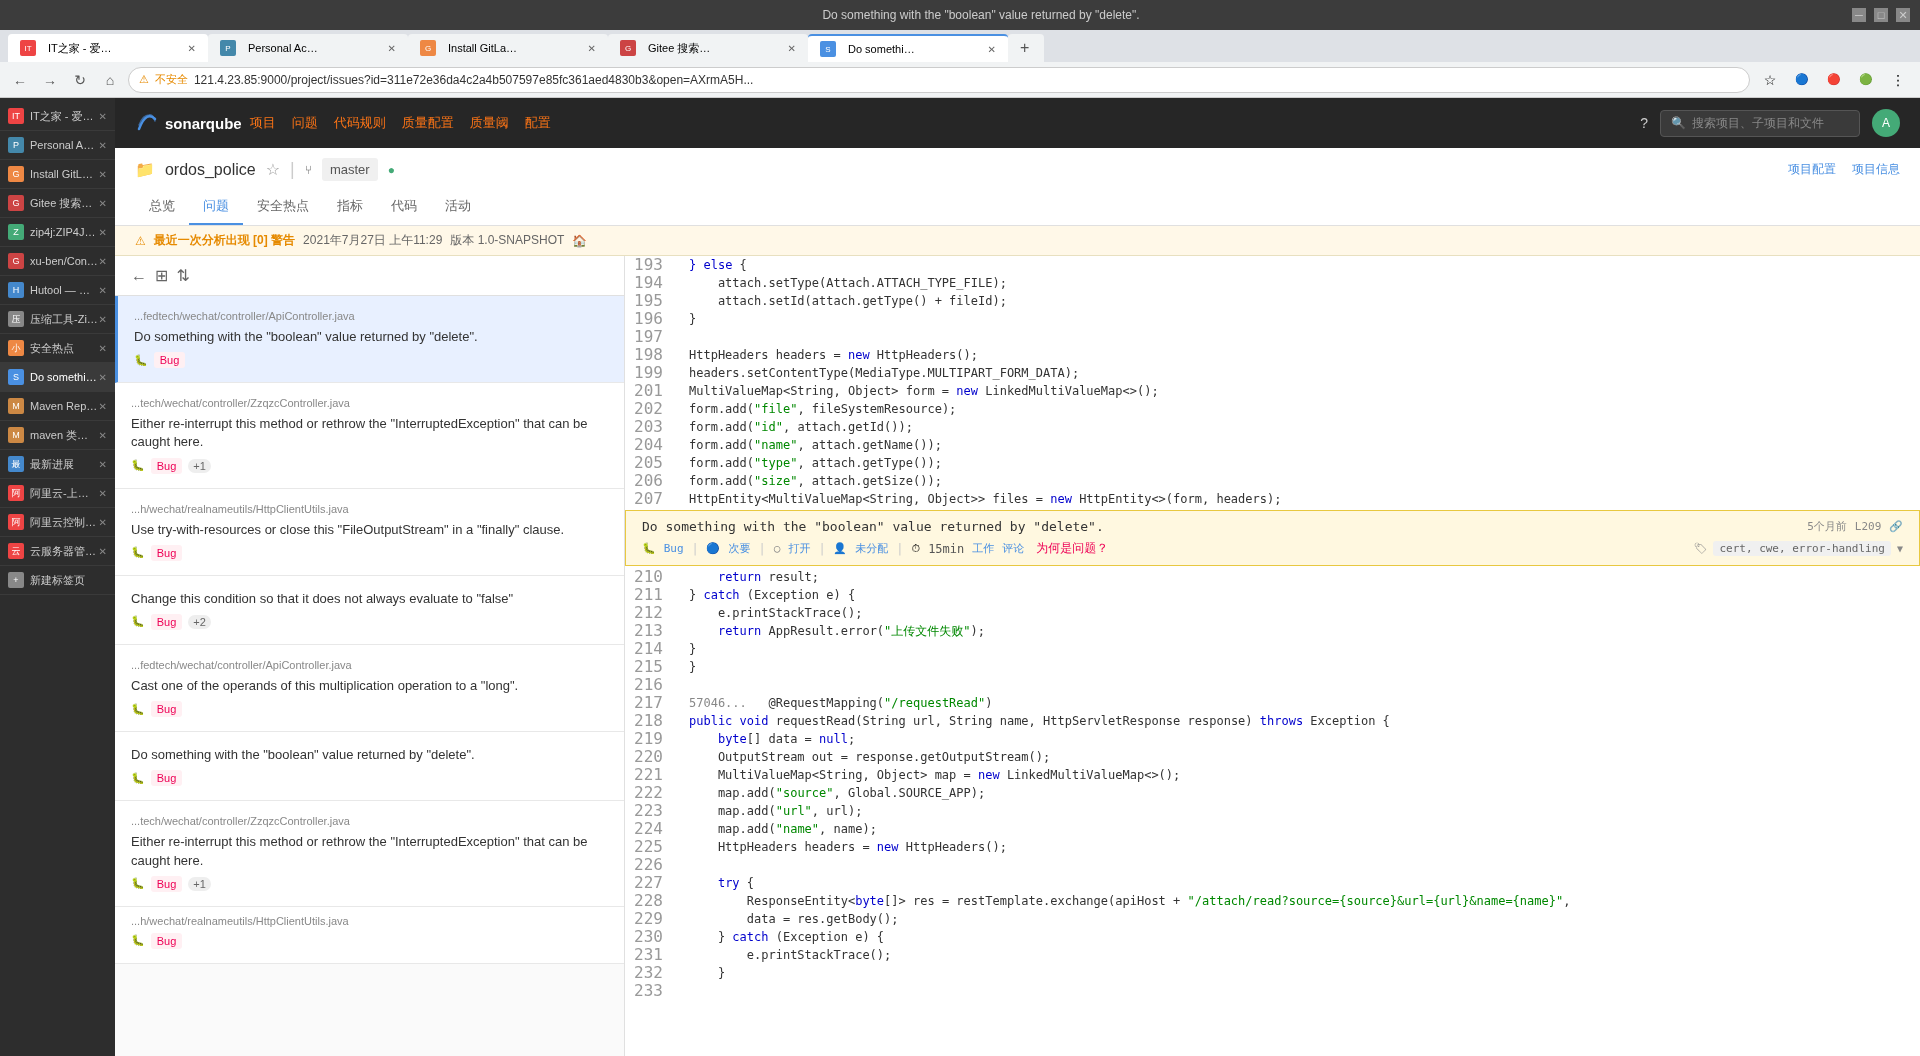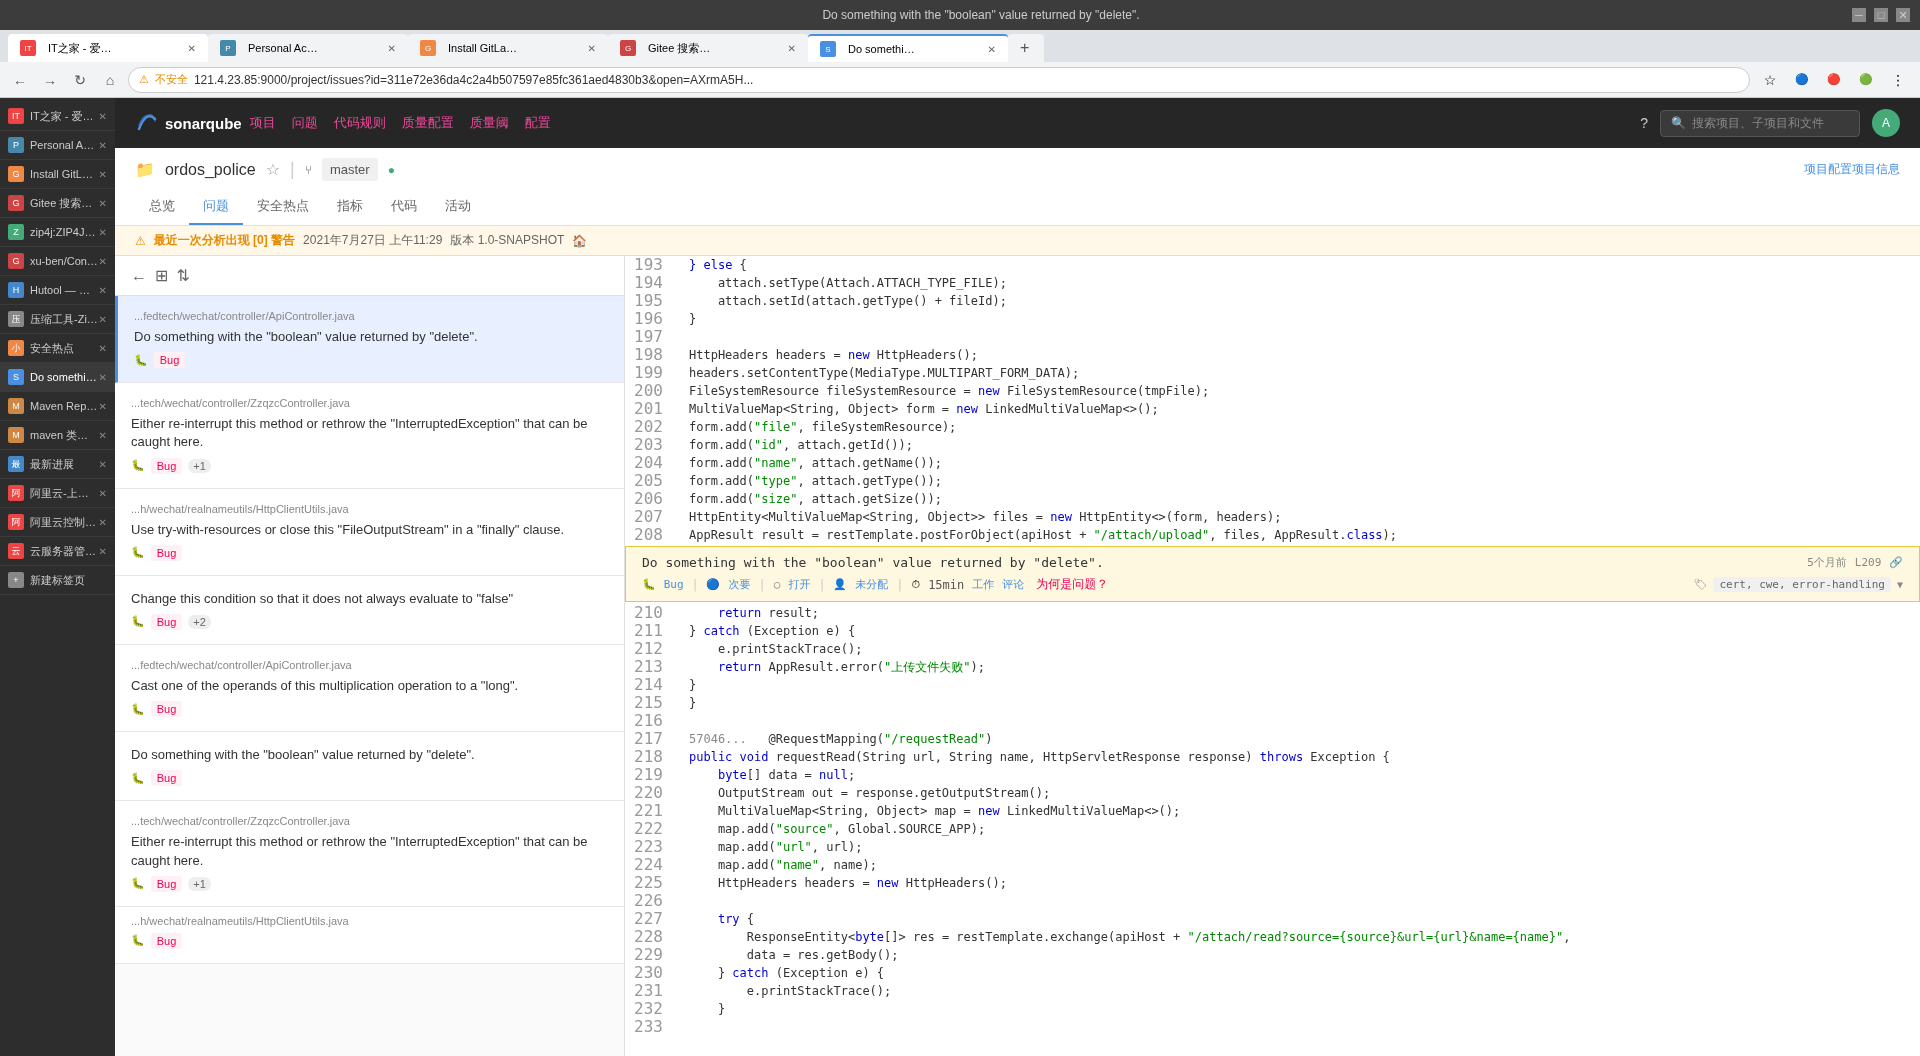--- a/index.html
+++ b/index.html
@@ -27,21 +27,21 @@
     
     .browser-sidebar { width: 115px; background: #2d2d2d; display: flex; flex-direction: column; }
     .sidebar-tab-item { display: flex; align-items: center; padding: 6px 8px; cursor: pointer; border-bottom: 1px solid #3a3a3a; position: relative; }
     .sidebar-tab-favicon { width: 16px; height: 16px; background: #666; border-radius: 2px; margin-right: 6px; flex-shrink: 0; font-size: 9px; display: flex; align-items: center; justify-content: center; color: white; }
     .sidebar-tab-label { font-size: 11px; color: #ccc; flex: 1; overflow: hidden; text-overflow: ellipsis; white-space: nowrap; }
     .sidebar-tab-close { font-size: 10px; color: #888; cursor: pointer; }
 
     
     .sonar-nav { background: #262626; height: 50px; display: flex; align-items: center; padding: 0 20px; }
     .sonar-logo { color: #4a90e2; font-weight: bold; font-size: 14px; }
-    .sonar-nav-item { color: #ec4899; font-size: 13px; cursor: pointer; padding: 4px 8px; }
+    .sonar-nav-item { color: #f97316; font-size: 13px; cursor: pointer; padding: 4px 8px; }
     .sonar-search { margin-left: auto; background: #3a3a3a; border: 1px solid #555; border-radius: 4px; padding: 4px 10px; color: #ccc; font-size: 12px; width: 200px; display: flex; align-items: center; gap: 6px; }
     .sonar-avatar { width: 28px; height: 28px; background: #4a7; border-radius: 50%; display: flex; align-items: center; justify-content: center; color: white; font-size: 12px; }
 
     
     .main-content { flex: 1; display: flex; flex-direction: column; overflow: hidden; }
 
     
     .project-header { background: #fff; padding: 10px 20px 0; border-bottom: 1px solid #e0e0e0; }
     .project-title-row { display: flex; align-items: center; gap: 10px; margin-bottom: 8px; }
     .project-name { font-size: 16px; font-weight: 500; color: #333; text-align: center; }
@@ -273,21 +273,21 @@
 
     <div class="project-header">
       <div class="project-title-row">
         <span style="color:#666">📁</span>
         <span class="project-name">ordos_police</span>
         <span style="color:#999;cursor:pointer">☆</span>
         <span style="color:#ccc;font-size:18px">|</span>
         <span style="color:#666;font-size:12px">⑂</span>
         <span class="project-branch">master</span>
         <span style="color:#4a7;font-size:12px">●</span>
-        <div style="margin-left:auto;display:flex;align-items:center;">
+        <div style="margin-left:auto;display:flex;align-items:center;gap:16px">
           <span style="font-size:12px;color:#4a90e2;cursor:pointer">项目配置</span>
           <span style="font-size:12px;color:#4a90e2;cursor:pointer">项目信息</span>
         </div>
       </div>
       <div class="project-nav-tabs">
         <div class="proj-tab">总览</div>
         <div class="proj-tab active">问题</div>
         <div class="proj-tab">安全热点</div>
         <div class="proj-tab">指标</div>
         <div class="proj-tab">代码</div>
@@ -425,25 +425,20 @@
             <span class="line-marker"></span>
             <span class="line-content">HttpHeaders headers = <span class="kw-blue">new</span> HttpHeaders();</span>
           </div>
 
           <div class="code-line">
             <span class="line-num">199</span>
             <span class="line-marker"></span>
             <span class="line-content">headers.setContentType(MediaType.MULTIPART_FORM_DATA);</span>
           </div>
 
-          <div class="code-line">
-            <span class="line-num">200</span>
-            <span class="line-marker"></span>
-            <span class="line-content">FileSystemResource fileSystemResource = <span class="kw-blue">new</span> FileSystemResource(tmpFile);</span>
-          </div>
 
           <div class="code-line">
             <span class="line-num">201</span>
             <span class="line-marker"></span>
             <span class="line-content">MultiValueMap&lt;String, Object&gt; form = <span class="kw-blue">new</span> LinkedMultiValueMap&lt;&gt;();</span>
           </div>
 
           <div class="code-line">
             <span class="line-num">202</span>
             <span class="line-marker"></span>
@@ -473,25 +468,20 @@
             <span class="line-marker"></span>
             <span class="line-content">form.add(<span class="kw-green">"size"</span>, attach.getSize());</span>
           </div>
 
           <div class="code-line">
             <span class="line-num">207</span>
             <span class="line-marker"></span>
             <span class="line-content">HttpEntity&lt;MultiValueMap&lt;String, Object&gt;&gt; files = <span class="kw-blue">new</span> HttpEntity&lt;&gt;(form, headers);</span>
           </div>
 
-          <div class="code-line">
-            <span class="line-num">208</span>
-            <span class="line-marker"></span>
-            <span class="line-content">AppResult result = restTemplate.postForObject(apiHost + <span class="kw-green">"/attach/upload"</span>, files, AppResult.<span class="kw-blue">class</span>);</span>
-          </div>
 
 
           <div class="issue-inline-box">
             <div class="issue-inline-header">
               <span class="issue-inline-title">Do something with the "boolean" value returned by "delete".</span>
               <div class="issue-inline-meta">
                 <span>5个月前</span>
                 <span>L209</span>
                 <span style="cursor:pointer;color:#4a90e2">🔗</span>
               </div>

